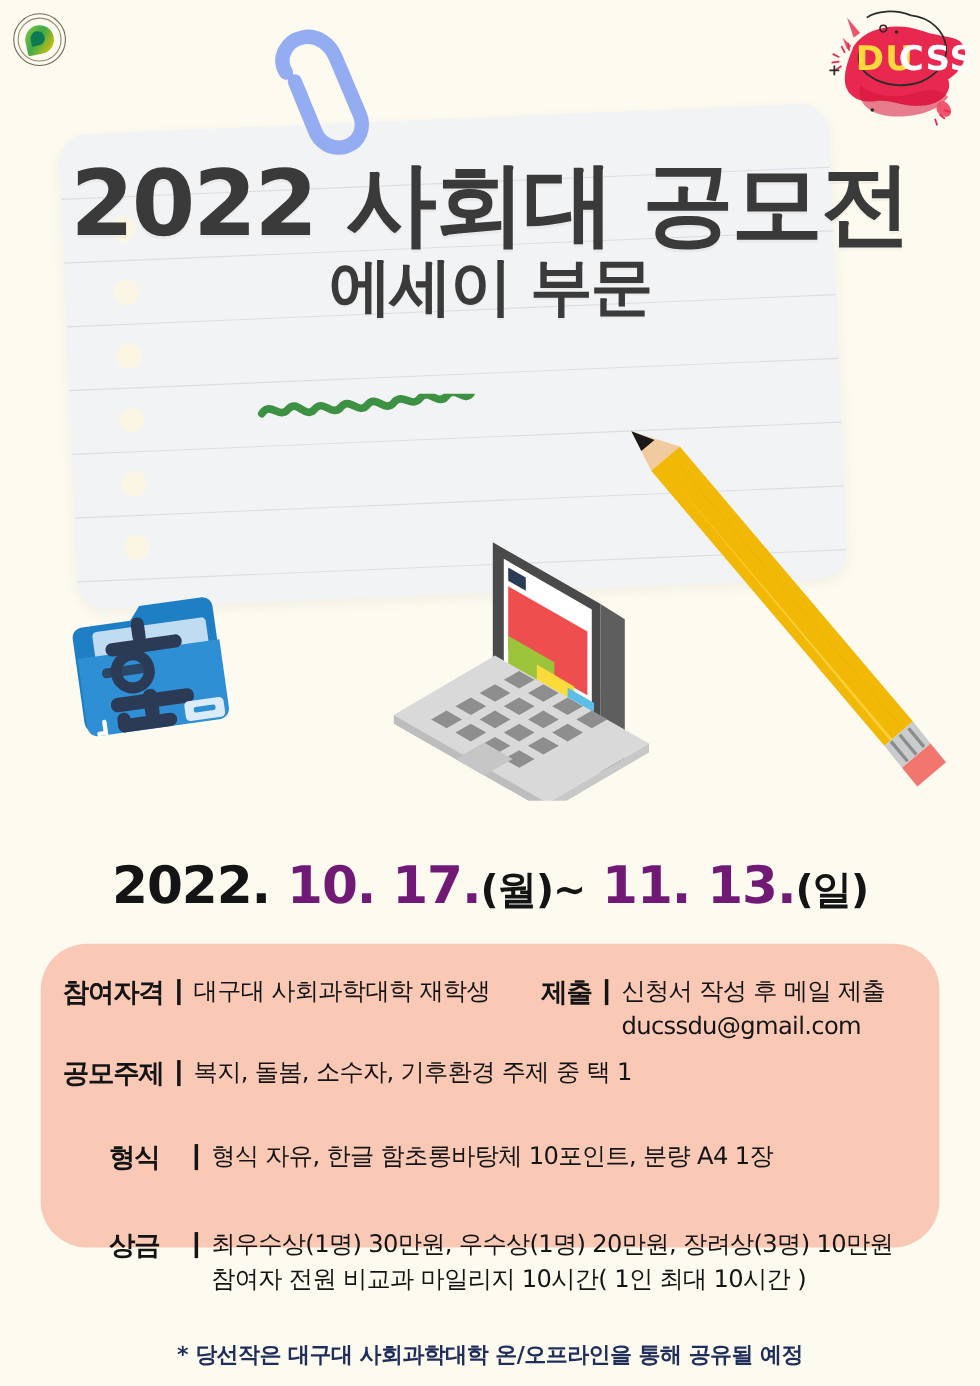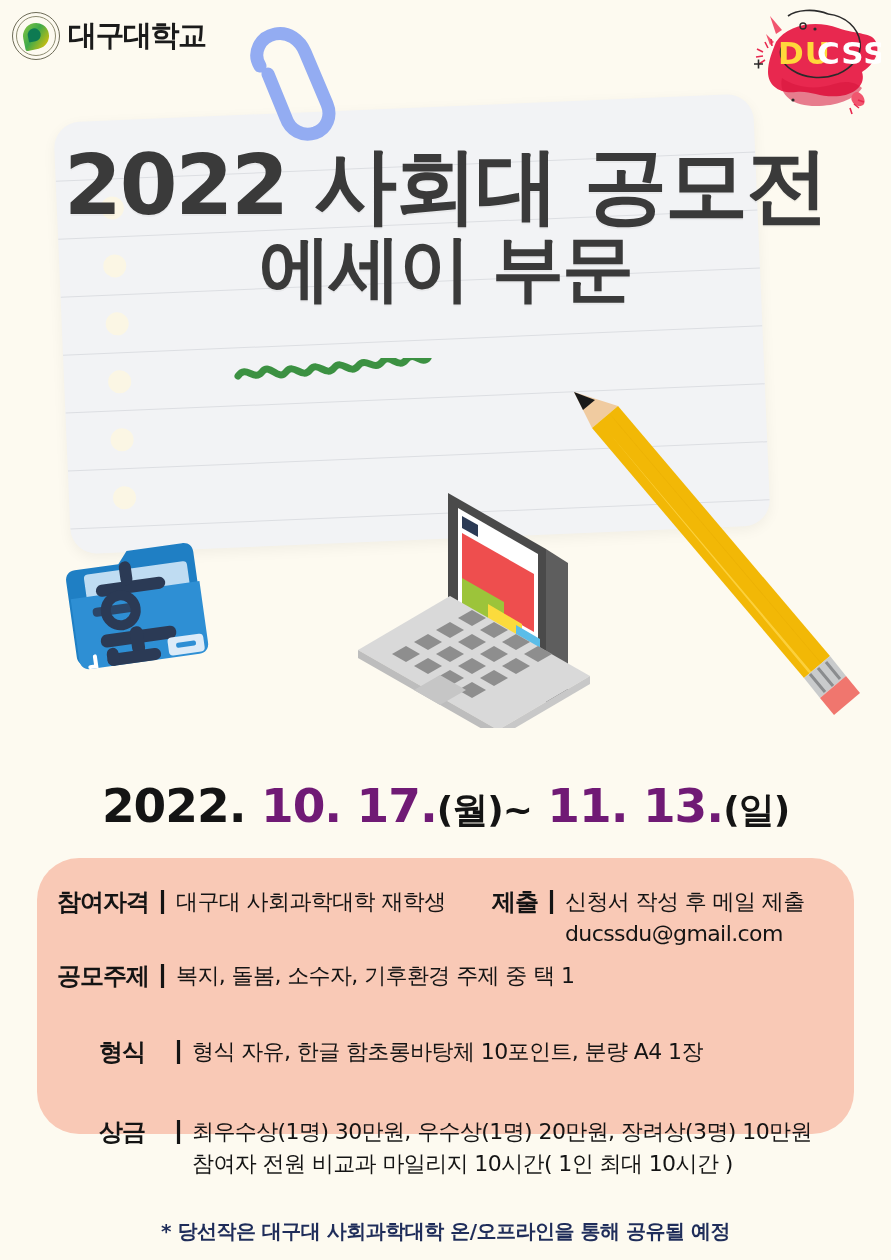--- a/index.html
+++ b/index.html
@@ -39,21 +39,21 @@
 
   .clip{position:absolute;left:238px;top:22px;width:120px;height:125px;}
 
   .title{
     position:absolute;left:0;right:0;top:146px;text-align:center;
     color:#3A3A3A;font-weight:bold;letter-spacing:-2px;line-height:.96;
     font-family:"DejaVu Sans","Liberation Sans",sans-serif;
     text-shadow:0 2px 0 rgba(0,0,0,.04);
   }
   .title .l1{font-size:83px;display:block;}
-  .title .l2{font-size:72px;display:block;margin-top:8px;}
+  .title .l2{font-size:57px;display:block;margin-top:8px;}
   .squiggle{position:absolute;left:232px;top:358px;width:250px;height:30px;}
 
   
   .folder{position:absolute;left:62px;top:534px;width:150px;height:140px;transform:rotate(-8deg);}
   .laptop{position:absolute;left:340px;top:478px;width:290px;height:250px;}
   .pencil{position:absolute;left:548px;top:378px;width:320px;height:340px;}
 
   
   .dateline{
     position:absolute;left:0;right:0;top:778px;text-align:center;
@@ -91,21 +91,20 @@
 </head>
 <body>
 
 <div class="poster">
 
   <div class="uni-logo">
     <div class="uni-emblem">
       <div class="ring"></div>
         <div class="leaf"></div>
     </div>
-    <div class="uni-name">대구대학교</div>
   </div>
 
   <svg class="ducss" viewBox="0 0 135 108">
     <path d="M30 34c12-18 40-22 62-14 20 7 34 4 38 14 5 12-4 24-14 30 4 12-6 22-22 24-20 2-30-6-44-4-16 2-28-6-28-20 0-10 4-20 8-30z" fill="#E8284F"></path>
     <path d="M36 70c14 10 34 12 52 6 12-4 22-2 28 4-8 12-26 18-46 18-22 0-38-10-34-28z" fill="#D6143C" opacity=".55"></path>
     <path d="M42 8c8-6 26-8 40-2" stroke="#2b2b2b" stroke-width="1.6" fill="none"></path>
     <path d="M82 6c18 2 30 14 32 28 2 14-8 26-22 32-16 6-34 4-46-4-10-6-14-16-10-24" stroke="#2b2b2b" stroke-width="1.6" fill="none"></path>
     <circle cx="57" cy="18" r="3" fill="none" stroke="#2b2b2b" stroke-width="1.4"></circle>
     <circle cx="69" cy="21" r="1.6" fill="#2b2b2b"></circle>
     <circle cx="47" cy="92" r="1.6" fill="#2b2b2b"></circle>

